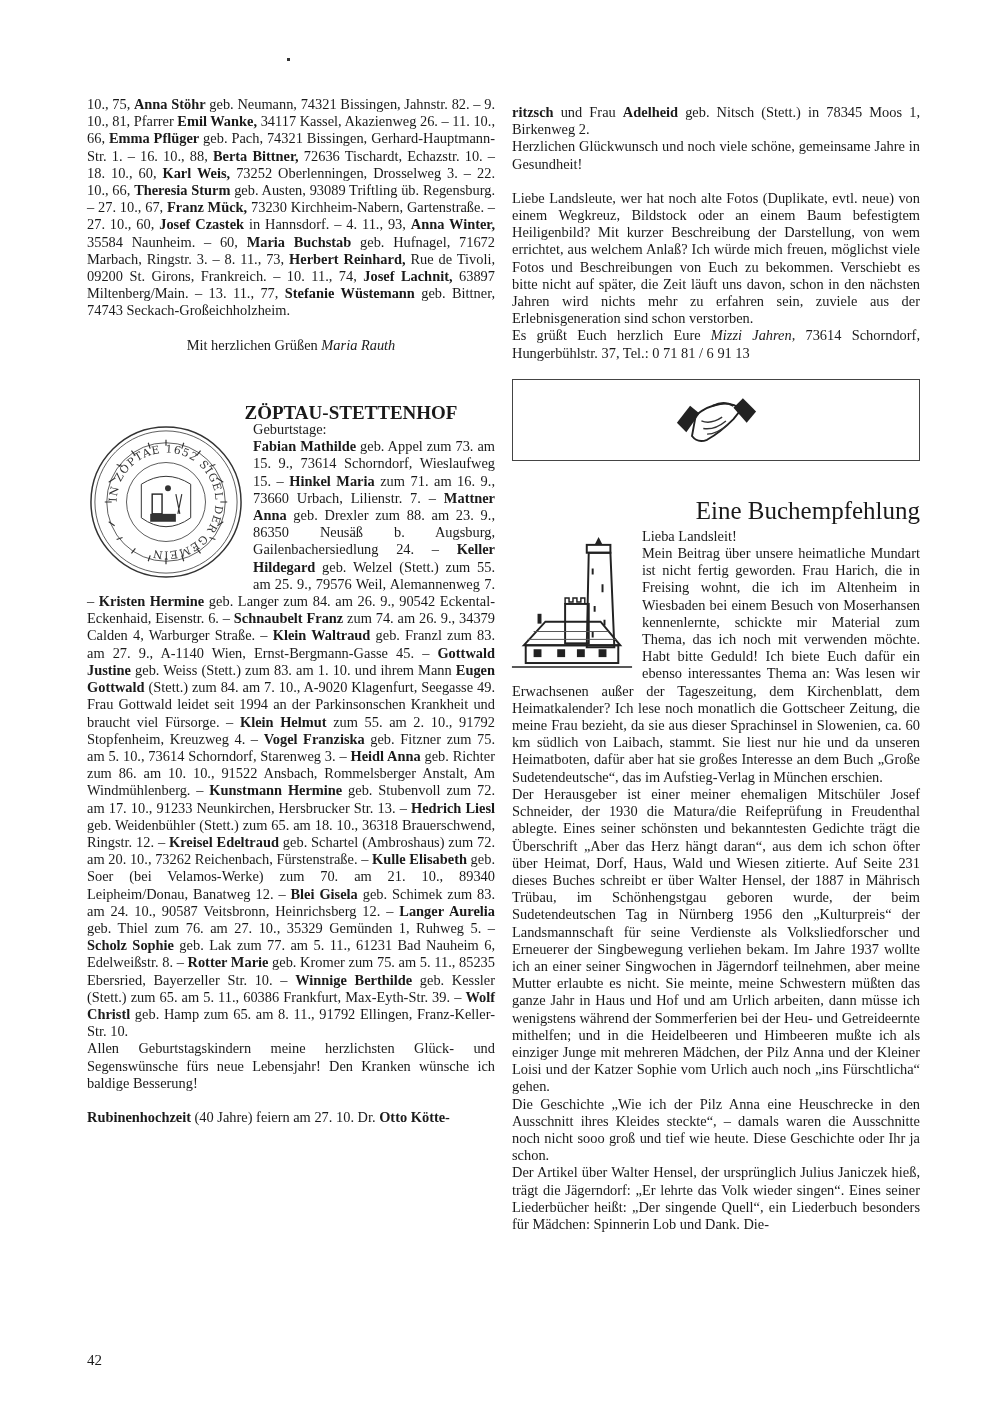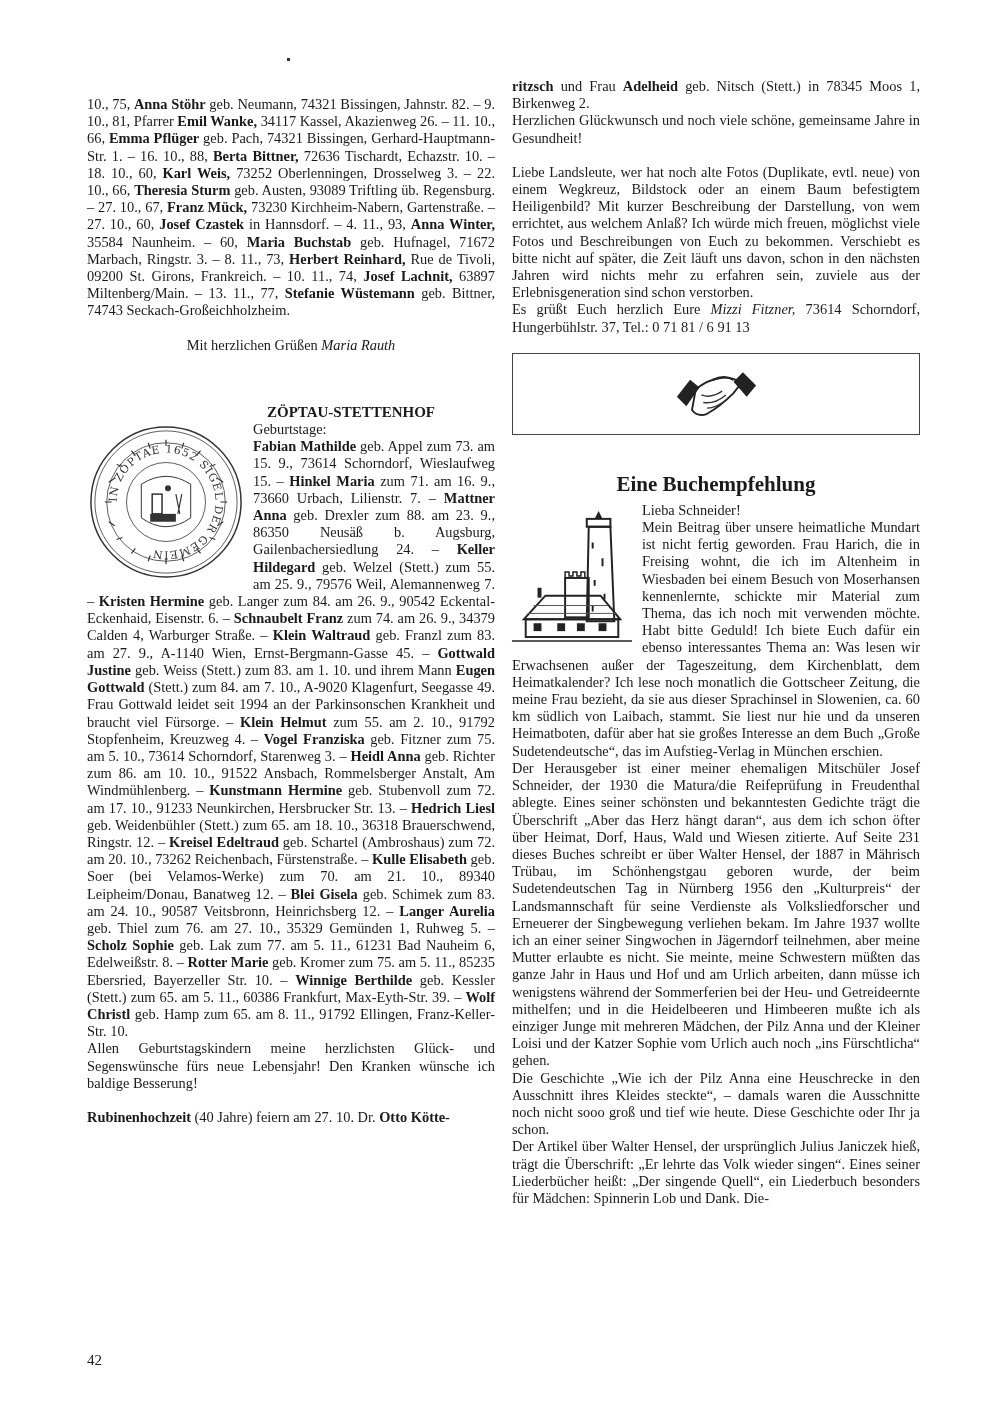--- a/index.html
+++ b/index.html
@@ -1,31 +1,31 @@
 <!DOCTYPE html>
 <html><head>
 <meta charset="utf-8">
 <style>
   html, body { margin: 0; padding: 0; background: #ffffff; }
   body { width: 1000px; height: 1412px; position: relative; overflow: hidden;
          font-family: "Liberation Serif", "DejaVu Serif", serif; color: #1a1a1a; }
   .col { position: absolute; font-size: 14.4px; line-height: 17.2px; text-align: justify; }
   .col-left { left: 87px; top: 96px; width: 408px; }
-  .col-right { left: 512px; top: 78px; width: 408px; }
+  .col-right { left: 512px; top: 104px; width: 408px; }
   p { margin: 0; }
   .gap { height: 17px; }
   b { font-weight: bold; }
   i { font-style: italic; }
   .sig { display: flex; justify-content: center; }
-  .section-title { text-align: center; font-weight: bold; font-size: 15px; margin-left: 120px; margin-bottom: 0; }
+  .section-title { text-align: center; font-weight: bold; font-size: 19px; margin-left: 120px; margin-bottom: 0; }
   .seal-wrap { float: left; width: 158px; height: 158px; margin: 2px 8px 0 0; }
   .seal-wrap svg { width: 158px; height: 158px; }
   .handshake-box { border: 1.5px solid #444; height: 80px; margin-top: 17px; display: flex; align-items: center; justify-content: center; }
   .handshake-box svg { width: 95px; height: 66px; }
-  .article-title { text-align: center; font-weight: bold; font-size: 21px; line-height: 23px; margin-top: 38px; margin-bottom: 6px; }
+  .article-title { text-align: right; font-weight: normal; font-size: 25px; line-height: 23px; margin-top: 38px; margin-bottom: 6px; }
   .tower-wrap { float: left; width: 128px; height: 145px; margin: 0 6px 0 -4px; }
   .tower-wrap svg { width: 128px; height: 145px; }
   .page-number { position: absolute; left: 87px; top: 1352px; font-size: 15px; }
   .dot-mark { position: absolute; left: 287px; top: 58px; width: 3px; height: 3px; background: #333; }
 </style>
 </head>
 <body>
 
 <div class="dot-mark"></div>
 
@@ -68,21 +68,21 @@
   <div class="gap"></div>
   <p><b>Rubinenhochzeit</b> (40 Jahre) feiern am 27. 10. Dr. <b>Otto Kötte-</b></p>
 </div>
 
 <div class="col col-right">
   <p><b>ritzsch</b> und Frau <b>Adelheid</b> geb. Nitsch (Stett.) in 78345 Moos 1, Birkenweg 2.</p>
   <p>Herzlichen Glückwunsch und noch viele schöne, gemeinsame Jahre in Gesundheit!</p>
   <div class="gap"></div>
   <p>Liebe Landsleute, wer hat noch alte Fotos (Duplikate, evtl. neue) von einem Wegkreuz, Bildstock oder an einem Baum befestigtem Heiligenbild? Mit kurzer Beschreibung der Darstellung, von wem errichtet, aus welchem Anlaß? Ich würde mich freuen, möglichst viele Fotos und Beschreibungen von Euch zu bekommen. Verschiebt es bitte nicht auf später, die Zeit läuft uns davon, schon in den nächsten Jahren wird nichts mehr zu erfahren sein, zuviele aus der Erlebnisgeneration sind schon verstorben.</p>
   <p>
-    <span>Es grüßt Euch herzlich Eure </span><i>Mizzi Fitzner,</i><span> 73614 Schorndorf, Hungerbühlstr. 37, Tel.: 0 71 81 / 6 91 13</span>
+    <span>Es grüßt Euch herzlich Eure </span><i>Mizzi Jahren,</i><span> 73614 Schorndorf, Hungerbühlstr. 37, Tel.: 0 71 81 / 6 91 13</span>
   </p>
 
   <div class="handshake-box">
     <svg viewBox="0 0 100 70">
       <path d="M8 38 l14 -18 l10 8 l-14 20 z" fill="#222"></path>
       <path d="M92 26 l-14 -14 l-10 10 l14 16 z" fill="#222"></path>
       <path d="M28 30 q12 -10 26 -12 q14 -2 22 6 l-8 10 q-14 14 -28 22 q-10 4 -16 -4 z" fill="none" stroke="#222" stroke-width="2"></path>
       <path d="M34 36 q10 4 22 -4 M36 44 q12 2 24 -8 M40 50 q10 0 22 -10" stroke="#333" stroke-width="1.5" fill="none"></path>
       <path d="M46 20 q12 -6 22 0" stroke="#222" stroke-width="2" fill="none"></path>
     </svg>
@@ -104,20 +104,20 @@
       <path d="M20 112 l90 0 M26 104 l76 0" stroke="#555" stroke-width="1"></path>
       <rect x="18" y="118" width="94" height="18" fill="none" stroke="#222" stroke-width="2"></rect>
       <rect x="26" y="122" width="8" height="8" fill="#222"></rect>
       <rect x="50" y="122" width="8" height="8" fill="#222"></rect>
       <rect x="70" y="122" width="8" height="8" fill="#222"></rect>
       <rect x="92" y="122" width="8" height="8" fill="#222"></rect>
       <path d="M4 140 l122 0" stroke="#222" stroke-width="1.5"></path>
       <rect x="30" y="86" width="4" height="10" fill="#222"></rect>
     </svg>
   </div>
-  <p style="text-align:left">Lieba Schneider!</p>
+  <p style="text-align:left">Lieba Landsleit!</p>
   <p>Mein Beitrag über unsere heimatliche Mundart ist nicht fertig geworden. Frau Harich, die in Freising wohnt, die ich im Altenheim in Wiesbaden bei einem Besuch von Moserhansen kennenlernte, schickte mir Material zum Thema, das ich noch mit verwenden möchte. Habt bitte Geduld! Ich biete Euch dafür ein ebenso interessantes Thema an: Was lesen wir Erwachsenen außer der Tageszeitung, dem Kirchenblatt, dem Heimatkalender? Ich lese noch monatlich die Gottscheer Zeitung, die meine Frau bezieht, da sie aus dieser Sprachinsel in Slowenien, ca. 60 km südlich von Laibach, stammt. Sie liest nur hie und da unseren Heimatboten, dafür aber hat sie großes Interesse an dem Buch „Große Sudetendeutsche“, das im Aufstieg-Verlag in München erschien.</p>
   <p>Der Herausgeber ist einer meiner ehemaligen Mitschüler Josef Schneider, der 1930 die Matura/die Reifeprüfung in Freudenthal ablegte. Eines seiner schönsten und bekanntesten Gedichte trägt die Überschrift „Aber das Herz hängt daran“, aus dem ich schon öfter über Heimat, Dorf, Haus, Wald und Wiesen zitierte. Auf Seite 231 dieses Buches schreibt er über Walter Hensel, der 1887 in Mährisch Trübau, im Schönhengstgau geboren wurde, der beim Sudetendeutschen Tag in Nürnberg 1956 den „Kulturpreis“ der Landsmannschaft für seine Verdienste als Volksliedforscher und Erneuerer der Singbewegung verliehen bekam. Im Jahre 1937 wollte ich an einer seiner Singwochen in Jägerndorf teilnehmen, aber meine Mutter erlaubte es nicht. Sie meinte, meine Schwestern müßten das ganze Jahr in Haus und Hof und am Urlich arbeiten, dann müsse ich wenigstens während der Sommerferien bei der Heu- und Getreideernte mithelfen; und in die Heidelbeeren und Himbeeren mußte ich als einziger Junge mit mehreren Mädchen, der Pilz Anna und der Kleiner Loisi und der Katzer Sophie vom Urlich auch noch „ins Fürschtlicha“ gehen.</p>
   <p>Die Geschichte „Wie ich der Pilz Anna eine Heuschrecke in den Ausschnitt ihres Kleides steckte“, – damals waren die Ausschnitte noch nicht sooo groß und tief wie heute. Diese Geschichte oder Ihr ja schon.</p>
-  <p>Der Artikel über Walter Hensel, der ursprünglich Julius Janiczek hieß, trägt die Überschrift: „Er lehrte das Volk wieder singen“. Eines seiner Liederbücher heißt: „Der singende Quell“, ein Liederbuch besonders für Mädchen: Spinnerin Lob und Dank. Die-</p>
+  <p>Der Artikel über Walter Hensel, der ursprünglich Julius Janiczek hieß, trägt die Jägerndorf: „Er lehrte das Volk wieder singen“. Eines seiner Liederbücher heißt: „Der singende Quell“, ein Liederbuch besonders für Mädchen: Spinnerin Lob und Dank. Die-</p>
 </div>
 
 <div class="page-number">42</div>
 
 </body></html>

